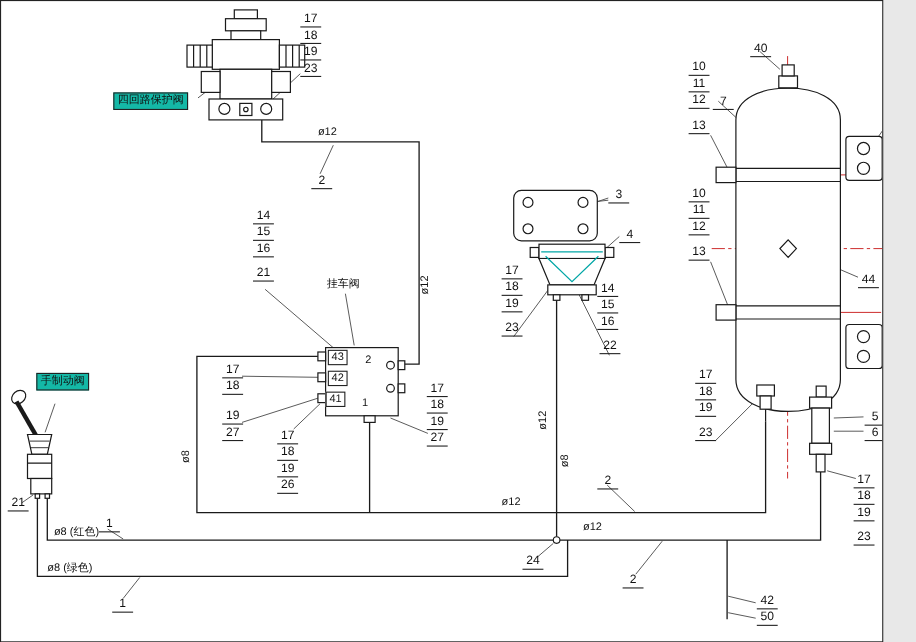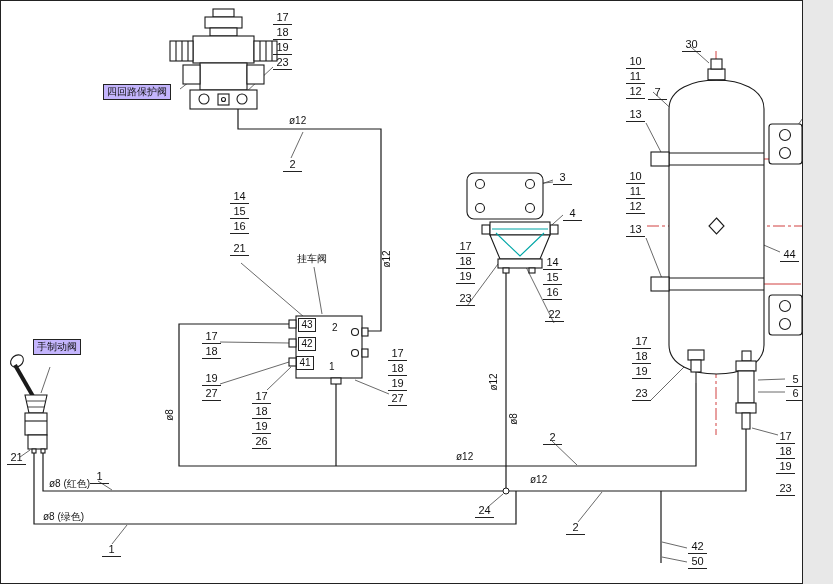--- a/index.html
+++ b/index.html
@@ -7,21 +7,21 @@
     position:relative;width:803px;height:584px;background:#fff;
     border:1px solid #222;box-sizing:border-box;overflow:hidden;
     font-family:Liberation Sans, sans-serif;
   }
   #canvas svg{position:absolute;left:0;top:0;}
   .co{
     position:absolute;font-size:11px;line-height:13px;color:#111;
     border-bottom:1px solid #222;min-width:17px;text-align:center;padding:0 1px;
   }
   .lbl{position:absolute;font-size:10px;line-height:12px;color:#111;white-space:nowrap;}
-  .box{border:1px solid #222;padding:1px 3px;background:#c4b5fd;text-align:right;}
+  .box{border:1px solid #222;padding:1px 3px;background:#14b8a6;text-align:right;}
   .rot{transform:translate(-50%,-50%) rotate(-90deg);}
   .portbox{
     position:absolute;font-size:10px;line-height:12px;color:#111;
     border:1px solid #222;width:16px;text-align:center;background:#fff;
   }
   .inlabel{position:absolute;font-size:10px;color:#111;}
 </style>
 </head>
 <body>
 
@@ -241,21 +241,21 @@
   <span class="co" style="left:631px;top:334px">17</span>
   <span class="co" style="left:631px;top:349px">18</span>
   <span class="co" style="left:631px;top:364px">19</span>
   <span class="co" style="left:631px;top:386px">23</span>
 
   <span class="co" style="left:775px;top:429px">17</span>
   <span class="co" style="left:775px;top:444px">18</span>
   <span class="co" style="left:775px;top:459px">19</span>
   <span class="co" style="left:775px;top:481px">23</span>
 
-  <span class="co" style="left:681px;top:37px">30</span>
+  <span class="co" style="left:681px;top:37px">40</span>
   <span class="co" style="left:647px;top:85px">7</span>
   <span class="co" style="left:813px;top:90px">9</span>
   <span class="co" style="left:821px;top:153px">8</span>
   <span class="co" style="left:813px;top:286px">9</span>
   <span class="co" style="left:779px;top:247px">44</span>
   <span class="co" style="left:552px;top:170px">3</span>
   <span class="co" style="left:562px;top:206px">4</span>
   <span class="co" style="left:785px;top:372px">5</span>
   <span class="co" style="left:785px;top:386px">6</span>
   <span class="co" style="left:282px;top:157px">2</span>

